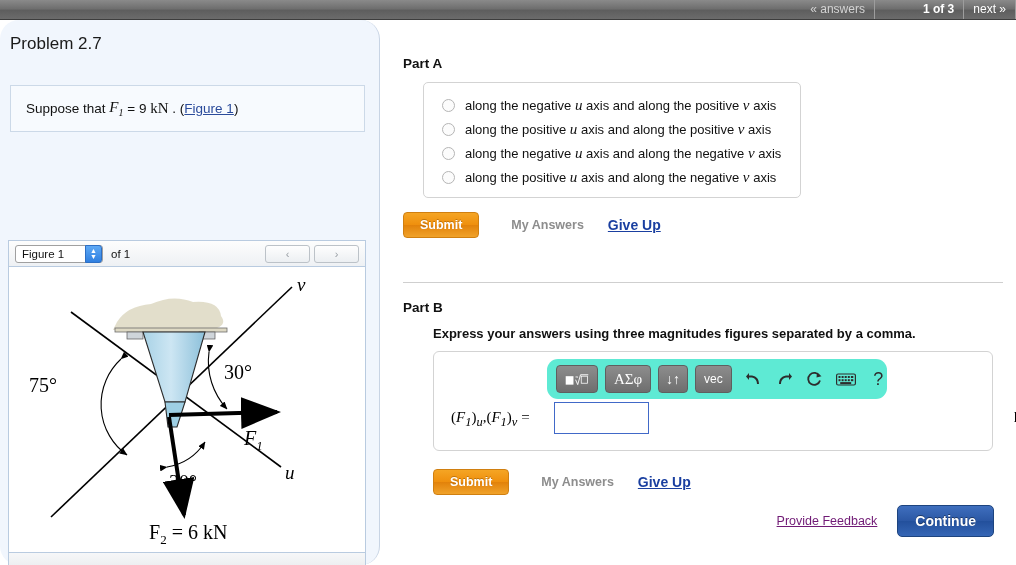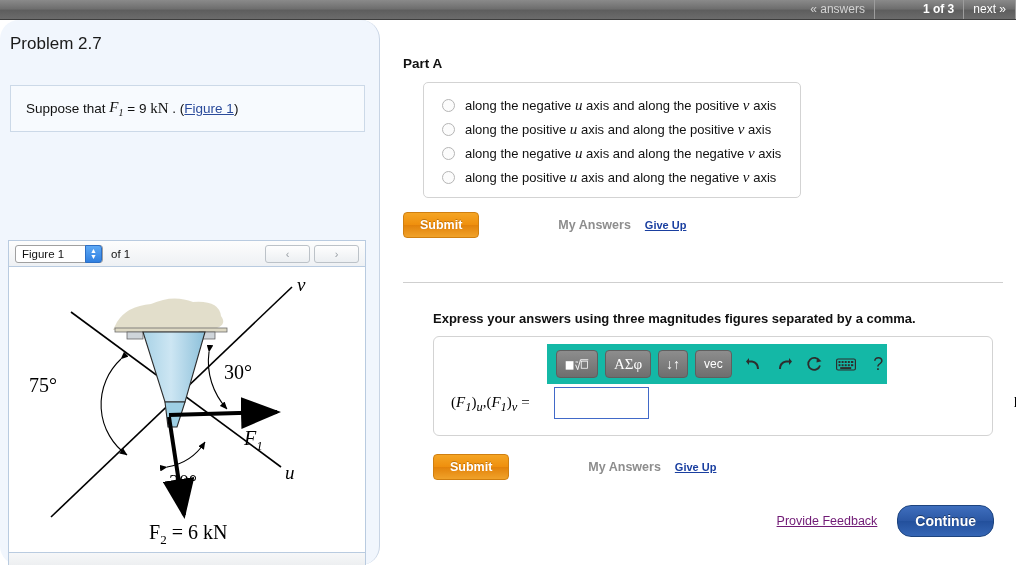--- a/index.html
+++ b/index.html
@@ -147,37 +147,37 @@
   .submit-row { display: flex; align-items: center; margin-top: 14px; }
   .btn-submit {
     background: linear-gradient(to bottom, #f5a524 0%, #ef8f0d 50%, #e2820a 51%, #f0a22a 100%);
     border: 1px solid #d07f10;
     border-radius: 4px;
     color: #ffffff; font-weight: bold; font-size: 12.5px;
     padding: 5px 16px;
     text-shadow: 0 -1px 0 rgba(140,80,0,.5);
     cursor: pointer;
   }
-  .my-answers { color: #8d8d8d; font-weight: bold; font-size: 12.5px; margin-left: 79px; }
-  .give-up { color: #1a3fa0; font-weight: bold; font-size: 11px; margin-left: 14px; text-decoration: underline; cursor: pointer; }
+  .my-answers { color: #8d8d8d; font-weight: bold; font-size: 12.5px; margin-left: 32px; }
+  .give-up { color: #1a3fa0; font-weight: bold; font-size: 14px; margin-left: 24px; text-decoration: underline; cursor: pointer; }
 
   .divider { border: none; border-top: 1px solid #cfcfcf; margin: 0; }
 
   .answer-box {
     margin-left: 30px; margin-top: 10px;
     width: 560px; height: 100px;
     border: 1px solid #d3d3d3;
     border-radius: 6px;
     position: relative;
   }
   .mathtoolbar {
     position: absolute; top: 7px; left: 113px;
     width: 340px; height: 40px;
-    background: #14b8a6;
-    border-radius: 0;
+    background: #5eead4;
+    border-radius: 11px;
     display: flex; align-items: center; gap: 7px;
     padding-left: 9px;
   }
   .mbtn {
     background: linear-gradient(to bottom, #8d8d8d, #6e6e6e);
     border: 1px solid #5f5f5f;
     border-radius: 4px;
     color: #ffffff;
     height: 28px;
     display: flex; align-items: center; justify-content: center;
@@ -214,21 +214,21 @@
     width: 635px;
     display: flex; align-items: center; justify-content: flex-end;
     padding-right: 22px; gap: 20px;
   }
   .provide-feedback {
     color: #701a75; font-size: 12.5px; text-decoration: underline; cursor: pointer;
   }
   .btn-continue {
     background: linear-gradient(to bottom, #3f6fbe 0%, #2b57a4 50%, #23509c 51%, #3566b5 100%);
     border: 1px solid #1d447f;
-    border-radius: 14px;
+    border-radius: 5px;
     color: #ffffff; font-weight: bold; font-size: 14px;
     padding: 7px 17px; cursor: pointer;
     text-shadow: 0 -1px 0 rgba(0,0,0,.4);
   }
 </style>
 </head>
 <body>
 
 <div class="topbar">
   <span class="nav-item nav-prev">« answers</span>
@@ -347,20 +347,21 @@
     <div class="submit-row">
       <button class="btn-submit">Submit</button>
       <span class="my-answers">My Answers</span>
       <span class="give-up">Give Up</span>
     </div>
   </div>
 
   <hr class="divider" style="position:absolute; top:262px; left:22px; width:600px;">
 
   <div class="section" style="top:280px;">
+    <div class="part-head">Part B</div>
     <div class="q-strong" style="margin-top:11px;">Express your answers using three magnitudes figures separated by a comma.</div>
 
     <div class="answer-box">
 
       <div class="mathtoolbar">
         <div class="mbtn mbtn-tpl">
           <svg width="34" height="20" viewBox="0 0 34 20">
             <rect x="1" y="6" width="11" height="12" fill="#ffffff"></rect>
             <text x="15" y="8" font-size="7" fill="#ffffff" font-family="Liberation Serif, serif">n</text>
             <path d="M15 11 L18 18 L22 4 L33 4" stroke="#ffffff" stroke-width="1.3" fill="none"></path>

